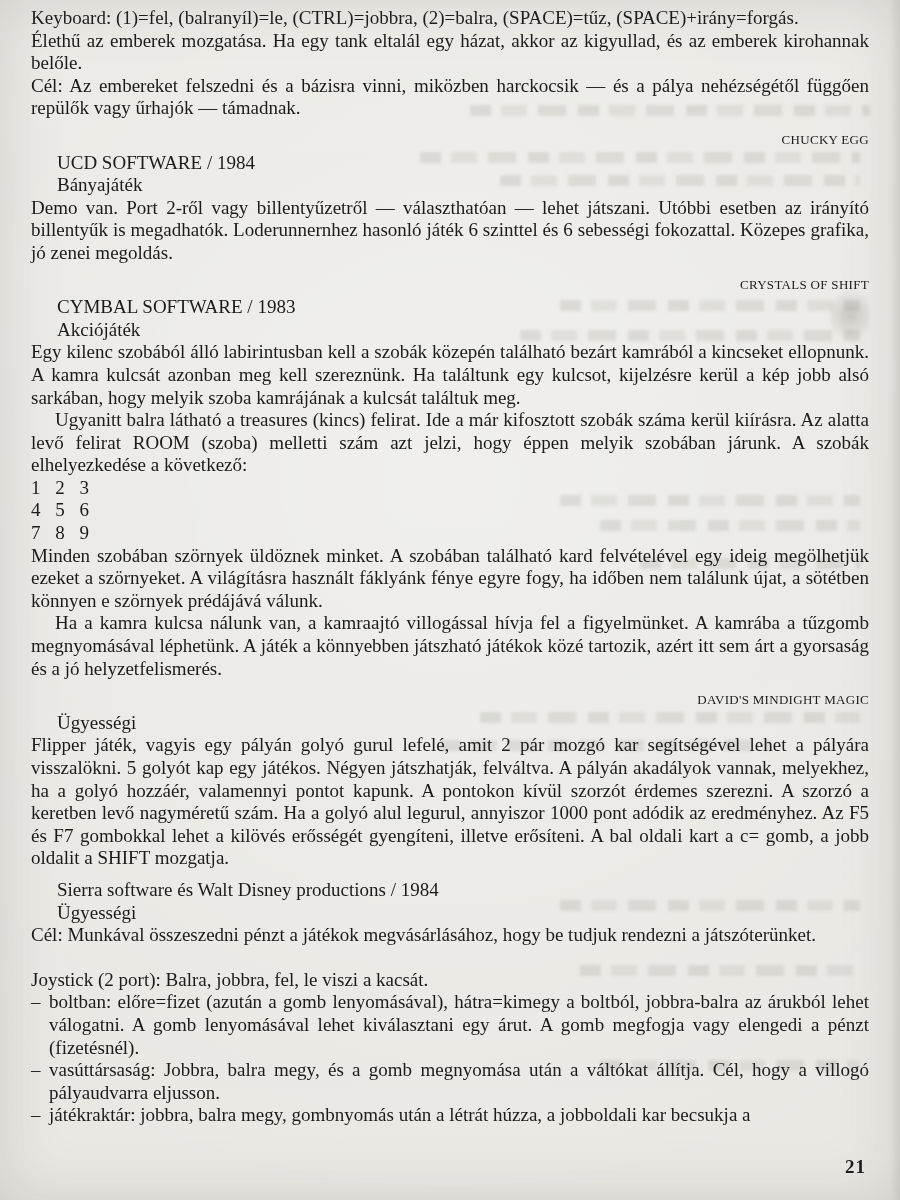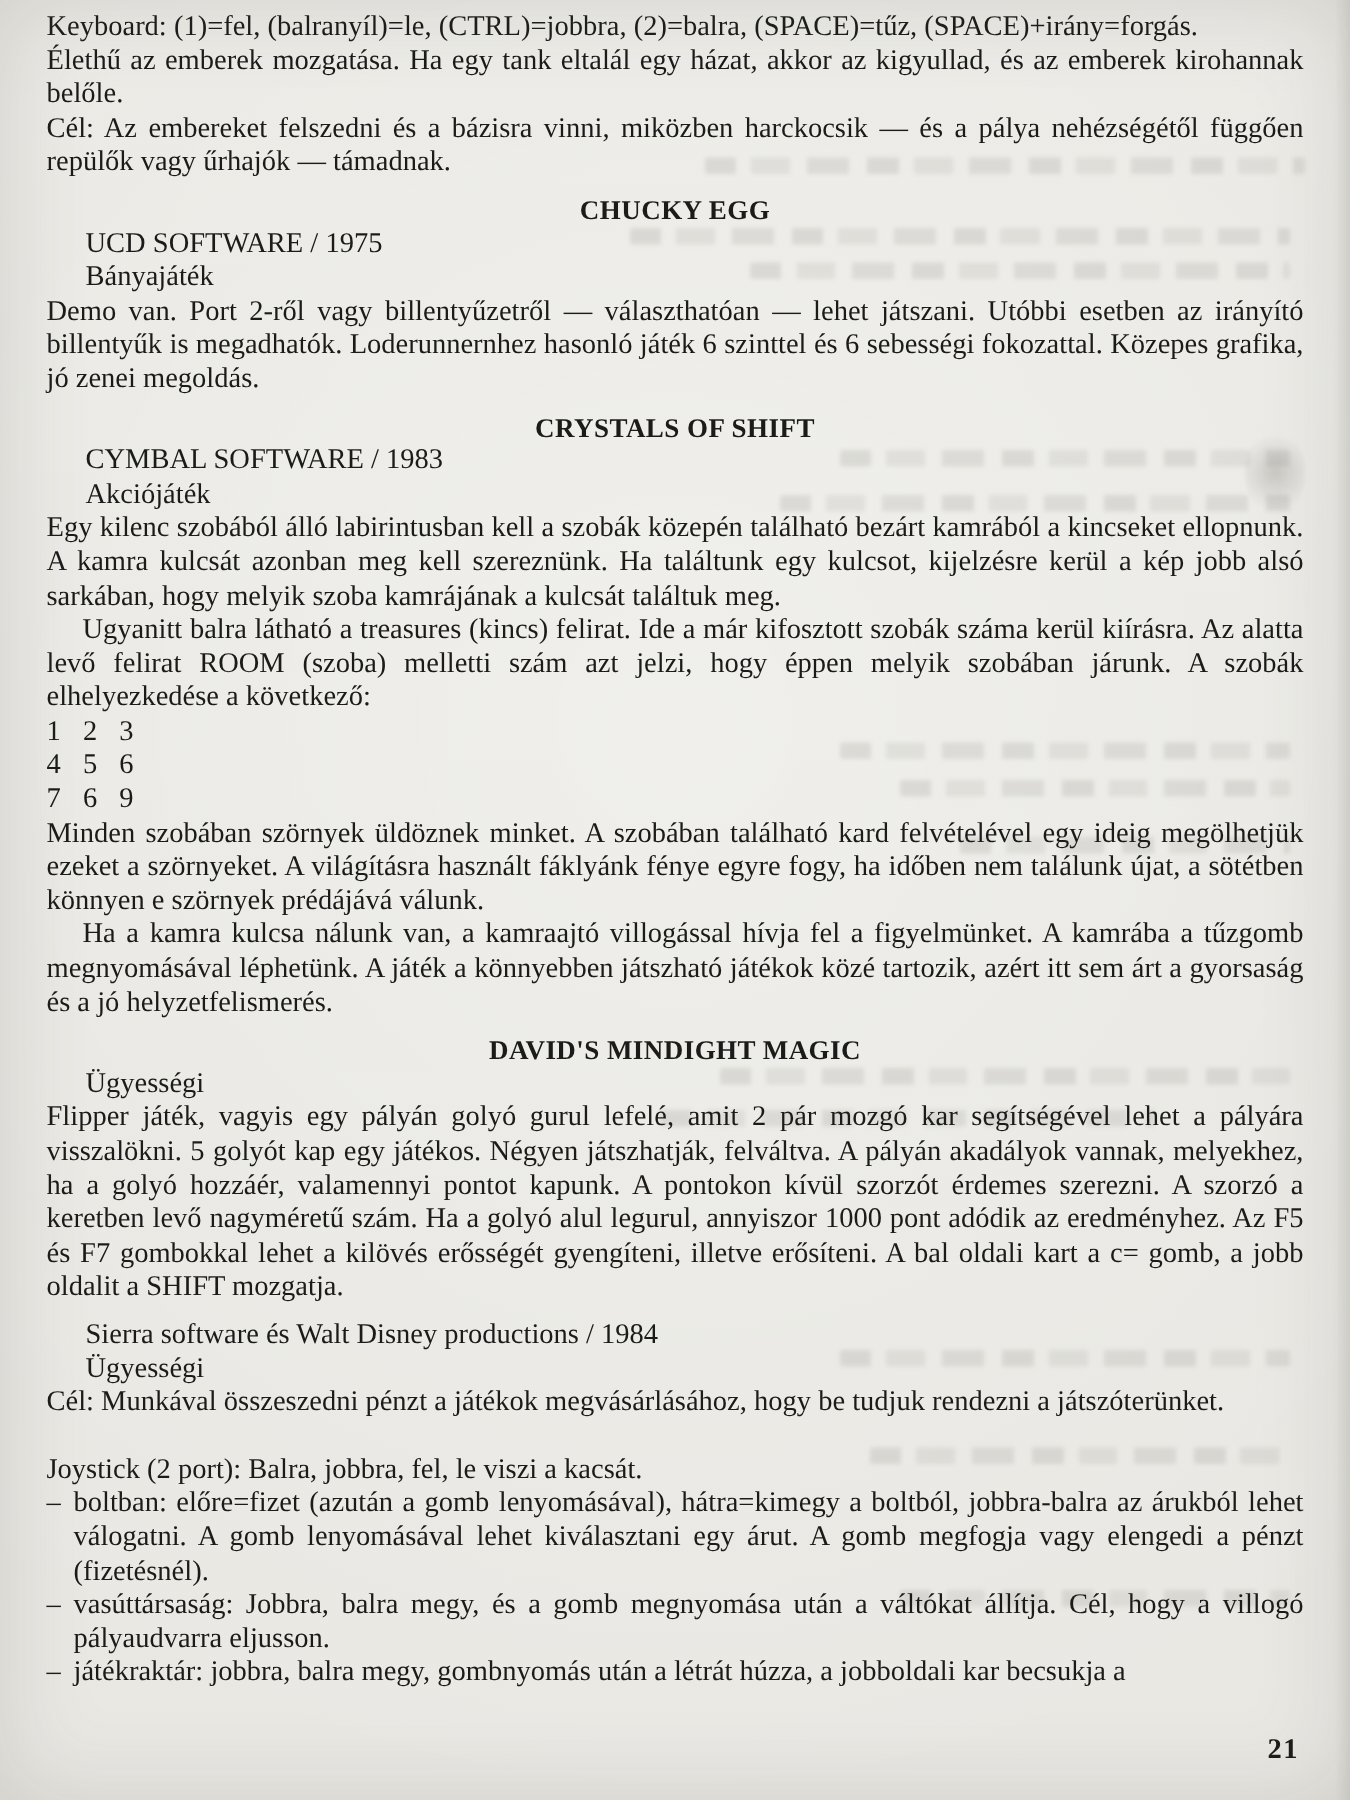--- a/index.html
+++ b/index.html
@@ -23,22 +23,22 @@
     pointer-events:none;
   }
   .content {
     position:absolute; left:31px; top:7px; width:838px;
     font-size:19px; line-height:22.6px;
   }
   p { margin:0; text-align:justify; }
   p.indent { text-indent:24px; }
   .section { margin-top:9px; }
   .game-title {
-    font-weight:bold; font-size:18px; letter-spacing:0.3px;
-    margin:0; text-align:center;
+    font-weight:normal; font-size:13px; letter-spacing:0.3px;
+    margin:0; text-align:right;
   }
   .info-line { margin-left:26px; text-align:left; }
   .grid-row { text-align:left; letter-spacing:5px; }
   .spacer { height:22px; }
   .bullets { margin:0; }
   .bullet { display:flex; align-items:flex-start; }
   .bullet .dash { flex:0 0 18px; }
   .bullet .btext { flex:1; text-align:justify; }
   .page-number {
     position:absolute; right:34px; top:1156px;
@@ -81,35 +81,35 @@
   <div class="edge-streak"></div>
 
   <div class="content">
 
     <p>Keyboard: (1)=fel, (balranyíl)=le, (CTRL)=jobbra, (2)=balra, (SPACE)=tűz, (SPACE)+irány=forgás.</p>
     <p>Élethű az emberek mozgatása. Ha egy tank eltalál egy házat, akkor az kigyullad, és az emberek kirohannak belőle.</p>
     <p>Cél: Az embereket felszedni és a bázisra vinni, miközben harckocsik — és a pálya nehézségétől függően repülők vagy űrhajók — támadnak.</p>
 
     <div class="section">
       <p class="game-title">CHUCKY EGG</p>
-      <p class="info-line">UCD SOFTWARE / 1975</p>
+      <p class="info-line">UCD SOFTWARE / 1984</p>
       <p class="info-line">Bányajáték</p>
       <p>Demo van. Port 2-ről vagy billentyűzetről — választhatóan — lehet játszani. Utóbbi esetben az irányító billentyűk is megadhatók. Loderunnernhez hasonló játék 6 szinttel és 6 sebességi fokozattal. Közepes grafika, jó zenei megoldás.</p>
     </div>
 
     <div class="section">
       <p class="game-title">CRYSTALS OF SHIFT</p>
       <p class="info-line">CYMBAL SOFTWARE / 1983</p>
       <p class="info-line">Akciójáték</p>
       <p>Egy kilenc szobából álló labirintusban kell a szobák közepén található bezárt kamrából a kincseket ellopnunk. A kamra kulcsát azonban meg kell szereznünk. Ha találtunk egy kulcsot, kijelzésre kerül a kép jobb alsó sarkában, hogy melyik szoba kamrájának a kulcsát találtuk meg.</p>
       <p class="indent">Ugyanitt balra látható a treasures (kincs) felirat. Ide a már kifosztott szobák száma kerül kiírásra. Az alatta levő felirat ROOM (szoba) melletti szám azt jelzi, hogy éppen melyik szobában járunk. A szobák elhelyezkedése a következő:</p>
       <div>
         <div class="grid-row">1 2 3</div>
         <div class="grid-row">4 5 6</div>
-        <div class="grid-row">7 6 9</div>
+        <div class="grid-row">7 8 9</div>
       </div>
       <p>Minden szobában szörnyek üldöznek minket. A szobában található kard felvételével egy ideig megölhetjük ezeket a szörnyeket. A világításra használt fáklyánk fénye egyre fogy, ha időben nem találunk újat, a sötétben könnyen e szörnyek prédájává válunk.</p>
       <p class="indent">Ha a kamra kulcsa nálunk van, a kamraajtó villogással hívja fel a figyelmünket. A kamrába a tűzgomb megnyomásával léphetünk. A játék a könnyebben játszható játékok közé tartozik, azért itt sem árt a gyorsaság és a jó helyzetfelismerés.</p>
     </div>
 
     <div class="section">
       <p class="game-title">DAVID'S MINDIGHT MAGIC</p>
       <p class="info-line">Ügyességi</p>
       <p>Flipper játék, vagyis egy pályán golyó gurul lefelé, amit 2 pár mozgó kar segítségével lehet a pályára visszalökni. 5 golyót kap egy játékos. Négyen játszhatják, felváltva. A pályán akadályok vannak, melyekhez, ha a golyó hozzáér, valamennyi pontot kapunk. A pontokon kívül szorzót érdemes szerezni. A szorzó a keretben levő nagyméretű szám. Ha a golyó alul legurul, annyiszor 1000 pont adódik az eredményhez. Az F5 és F7 gombokkal lehet a kilövés erősségét gyengíteni, illetve erősíteni. A bal oldali kart a c= gomb, a jobb oldalit a SHIFT mozgatja.</p>
     </div>

